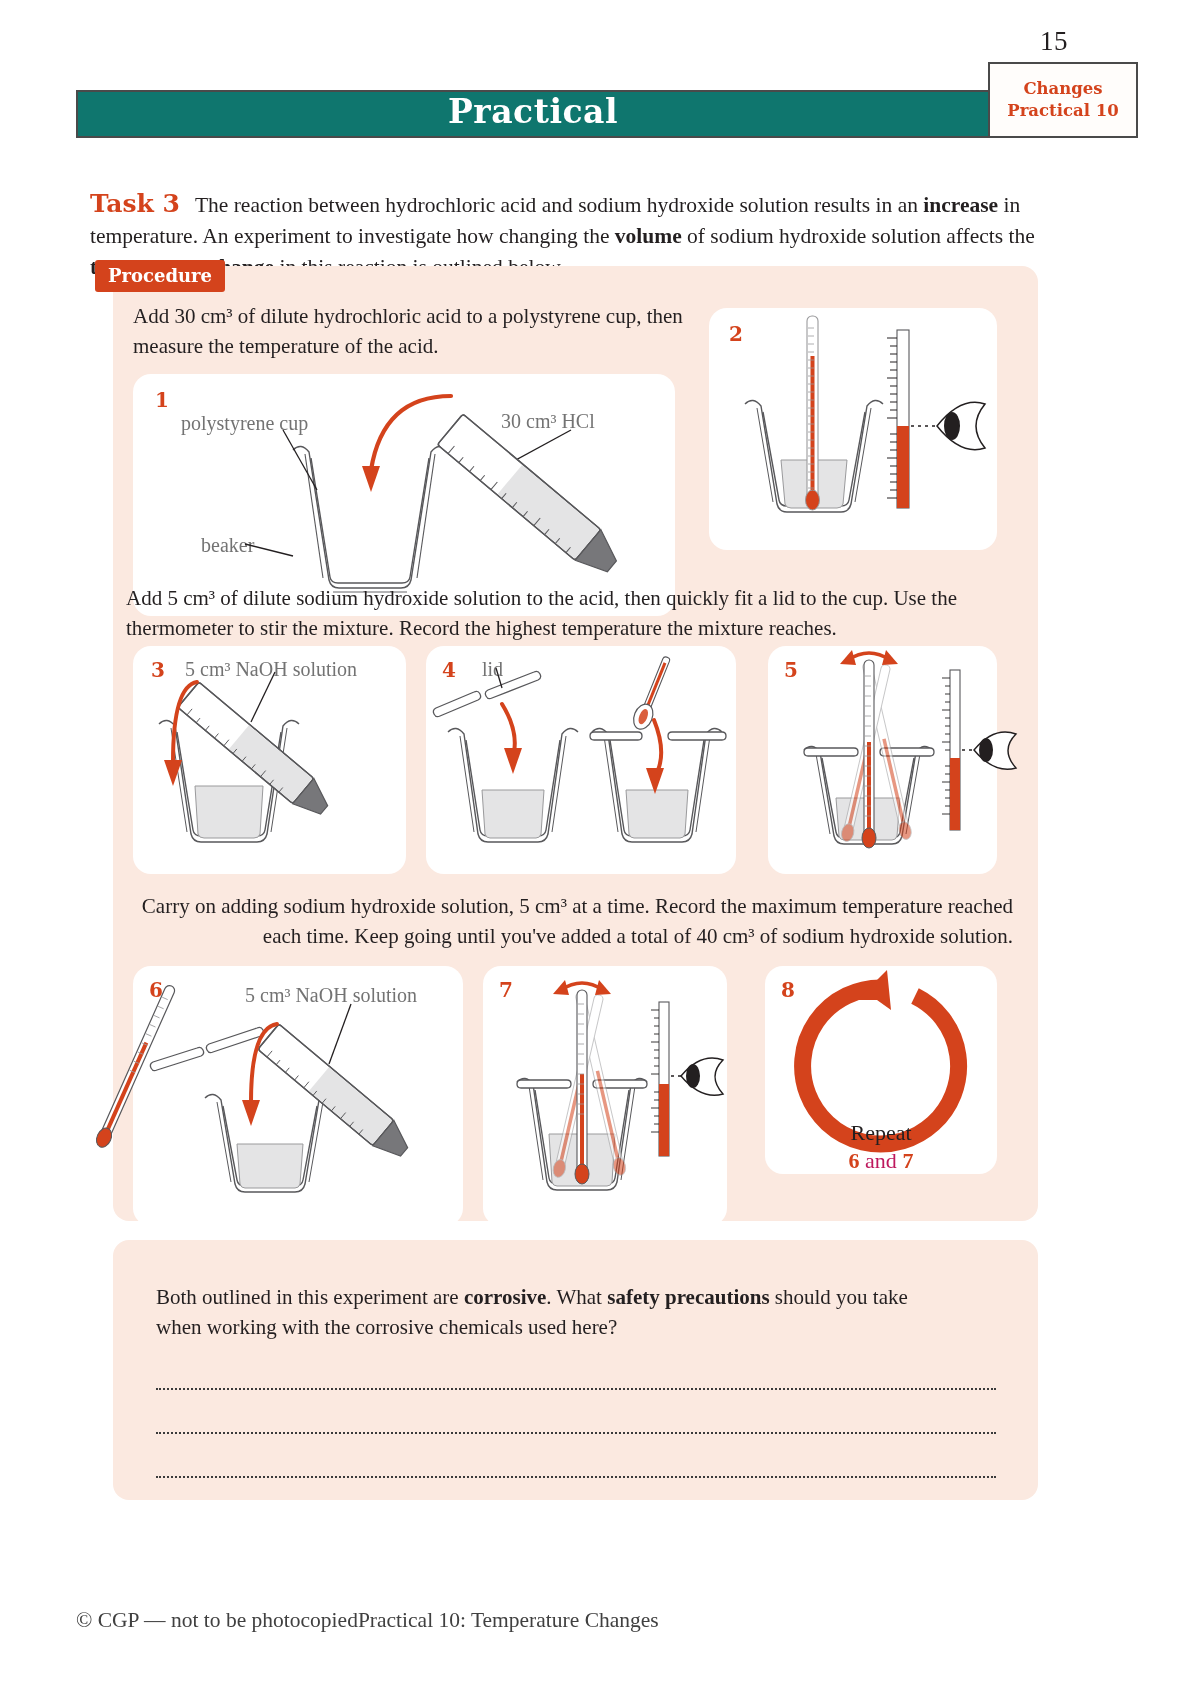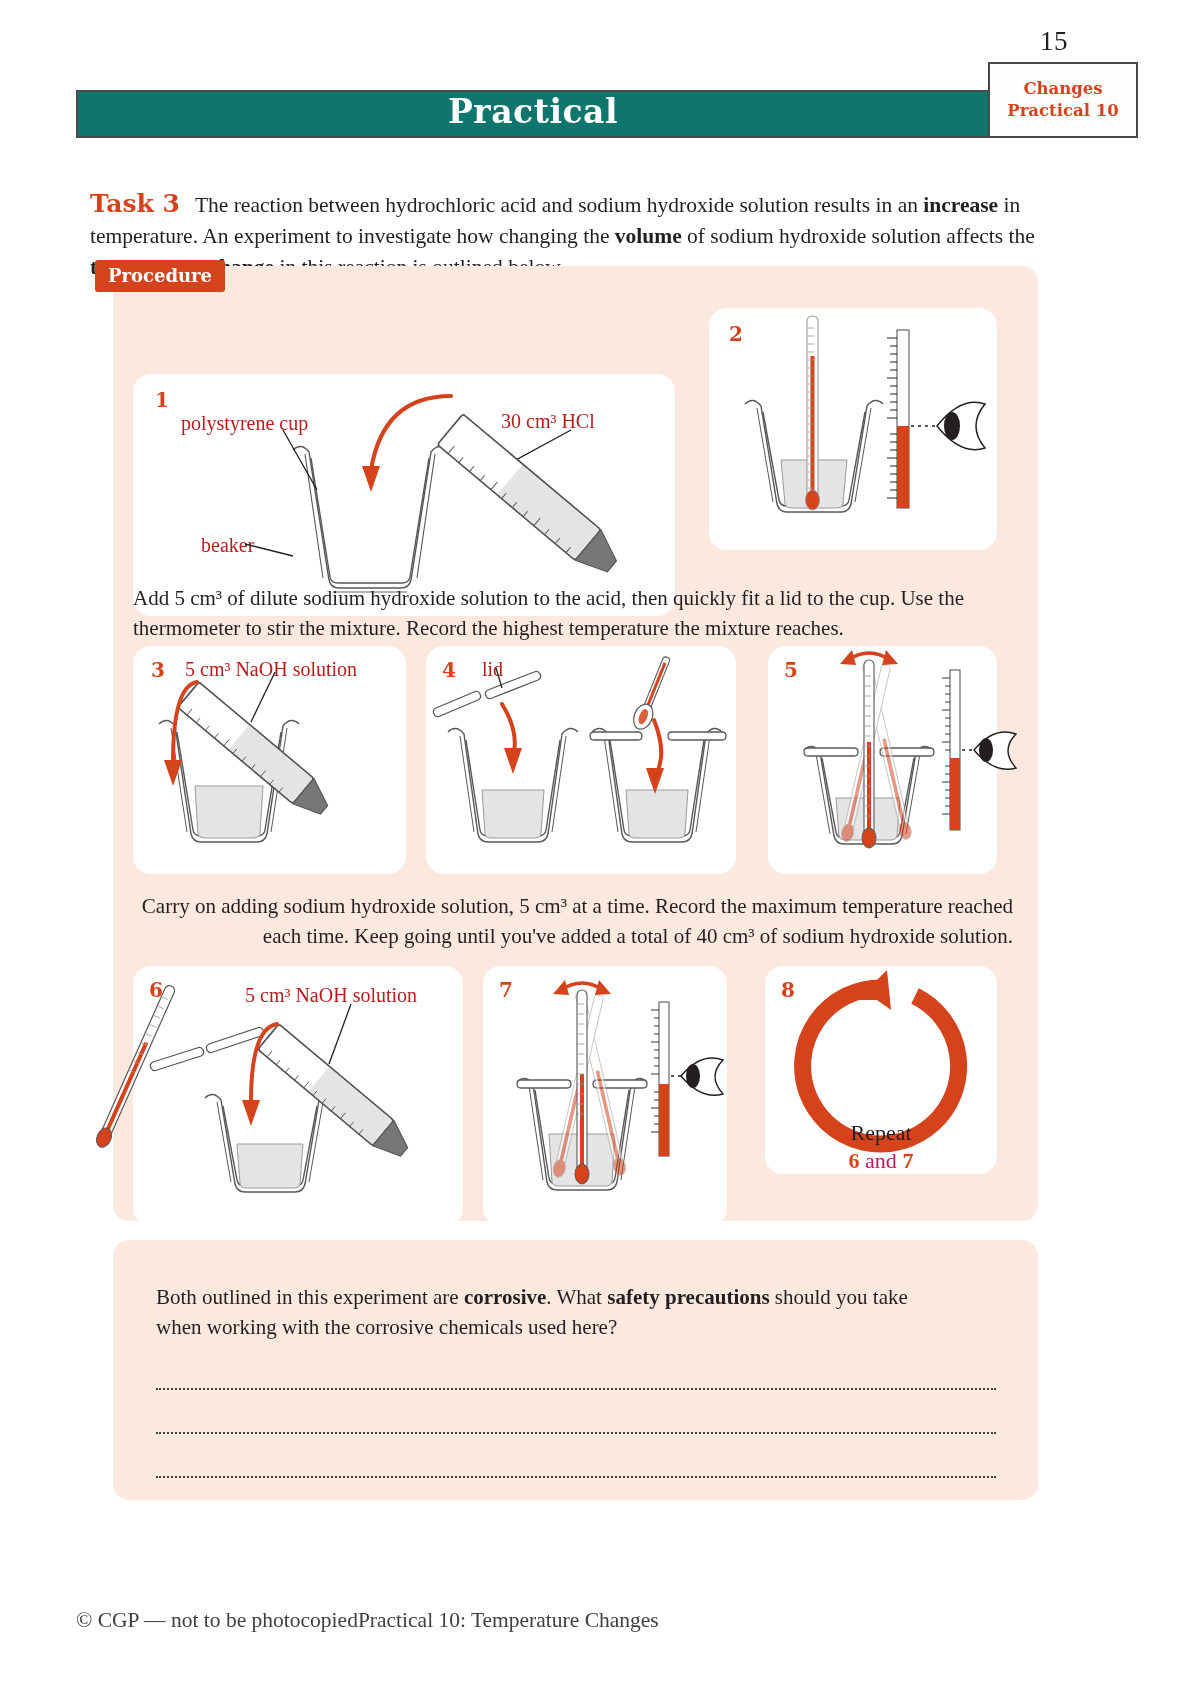--- a/index.html
+++ b/index.html
@@ -111,41 +111,41 @@
   }
 
   .instr {
     position: absolute;
     font-family: "Liberation Serif", serif;
     font-size: 21px;
     line-height: 1.42;
     color: #231f20;
   }
   .instr-1 { left: 20px; top: 36px; width: 600px; }
-  .instr-2 { left: 20px; top: 298px; width: 880px; }
+  .instr-2 { left: 13px; top: 298px; width: 880px; }
   .instr-3 { left: 20px; top: 606px; width: 880px; }
 
   
   .card {
     position: absolute;
     background: #ffffff;
     border-radius: 18px;
   }
   .step-num {
     position: absolute;
     color: #d4431c;
     font-family: "DejaVu Serif", serif;
     font-weight: bold;
     font-size: 20px;
   }
   .diag-label {
     position: absolute;
     font-family: "Liberation Serif", serif;
     font-size: 20px;
-    color: #b91c1c;
+    color: #737373;
     white-space: nowrap;
   }
 
   
   .card-1 { left: 20px;  top: 36px;  width: 542px; height: 242px; }
   .card-2 { left: 596px; top: 36px;  width: 288px; height: 242px; }
   .card-3 { left: 20px;  top: 364px; width: 273px; height: 228px; }
   .card-4 { left: 313px; top: 364px; width: 310px; height: 228px; }
   .card-5 { left: 655px; top: 364px; width: 229px; height: 228px; }
   .card-6 { left: 20px;  top: 672px; width: 330px; height: 260px; }
@@ -214,20 +214,21 @@
 <div class="task-block">
   <p class="task-para">
     <span class="task-label">Task 3</span><span>The reaction between hydrochloric acid and sodium hydroxide solution results in an </span><span class="b">increase</span><span> in temperature.  An experiment to investigate how changing the </span><span class="b">volume</span><span> of sodium hydroxide solution affects the </span><span class="b">temperature change</span><span> in this reaction is outlined below.</span>
   </p>
 </div>
 
 <div class="procedure-tab">Procedure</div>
 
 <div class="procedure-panel">
 
+  <div class="instr instr-1">Add 30 cm³ of dilute hydrochloric acid to a polystyrene cup, then measure the temperature of the acid.</div>
 
   <div class="card card-1" style="top:108px;">
     <div class="step-num" style="left:22px; top:14px;">1</div>
     <div class="diag-label" style="left:48px; top:38px;">polystyrene cup</div>
     <div class="diag-label" style="left:68px; top:160px;">beaker</div>
     <div class="diag-label" style="left:368px; top:36px;">30 cm³ HCl</div>
     <svg class="dg" width="542" height="242" viewBox="0 0 542 242">
       <g fill="none" stroke="#58585b" stroke-width="1.4">
 
         <path d="M160 76 Q168 68 176 78 L196 206 Q198 214 206 214 L268 214 Q276 214 278 206 L298 78 Q306 68 314 76"></path>

